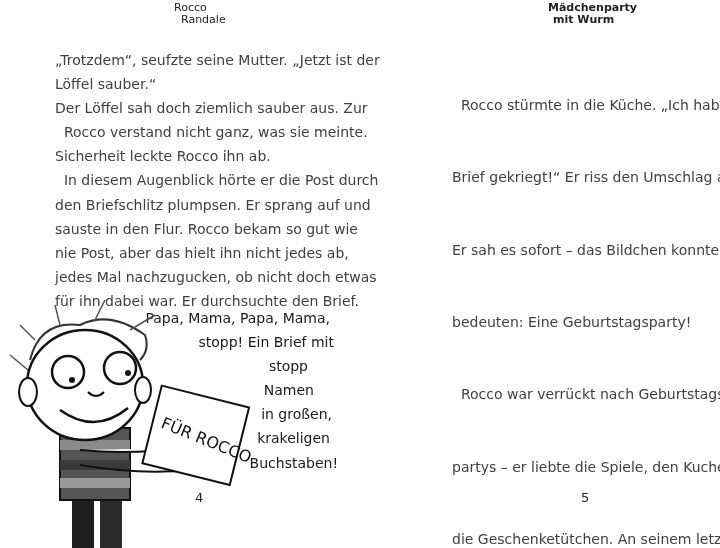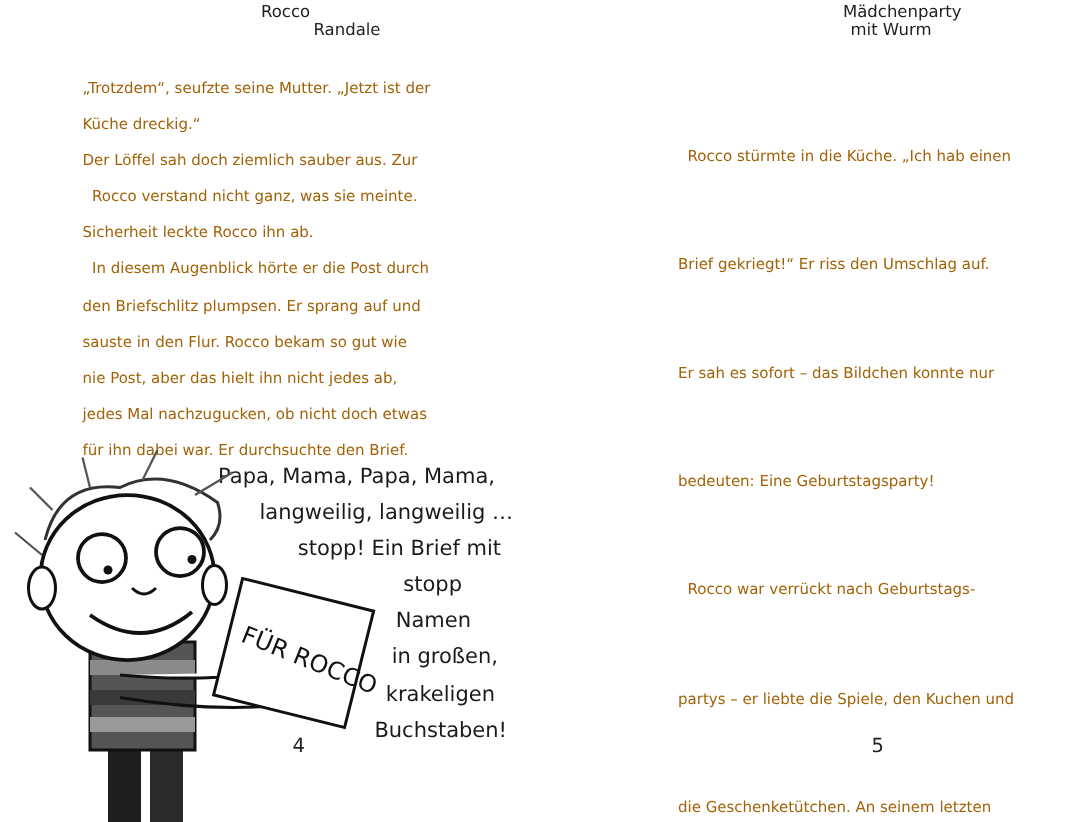--- a/index.html
+++ b/index.html
@@ -3,24 +3,24 @@
   <meta charset="utf-8">
   <style>
     html, body { margin: 0; padding: 0; background: #ffffff; }
     body { width: 720px; height: 548px; position: relative; overflow: hidden; font-family: "DejaVu Sans", sans-serif; color: #1a1a1a; }
     .page { position: absolute; top: 0; height: 516px; }
     .left { left: 0; width: 360px; }
     .right { left: 360px; width: 360px; }
     .header { position: absolute; top: 2px; font-family: "DejaVu Sans", sans-serif; font-size: 11px; line-height: 12px; color: #222; }
     .header div { white-space: nowrap; }
     .left .header { left: 174px; }
-    .left .header .l2 { padding-left: 7px; margin-left: 28px; }
-    .right .header { left: 202px; }
+    .left .header .l2 { padding-left: 7px; }
+    .right .header { left: 188px; font-weight: bold; }
     .right .header .l2 { padding-left: 5px; }
-    .text { position: absolute; font-size: 10px; line-height: 24.1px; white-space: nowrap; color: #a16207; }
+    .text { position: absolute; font-size: 14px; line-height: 24.1px; white-space: nowrap; color: #404040; }
     .left .text { left: 55px; top: 48px; }
     .right .text { left: 92px; top: 45px; }
     .line { height: 24.1px; }
     .pn { position: absolute; top: 490px; font-size: 13px; color: #222; }
     .left .pn { left: 195px; }
     .right .pn { left: 221px; }
     .illus { position: absolute; left: 0; top: 300px; width: 270px; height: 248px; }
     .flow { position: absolute; top: 270px; font-size: 14px; line-height: 24.1px; white-space: nowrap; }
     .flow .line { text-align: right; }
   </style>
@@ -28,35 +28,34 @@
 <body>
 
 <div class="page left">
   <div class="header">
     <div>Rocco</div>
     <div class="l2">Randale</div>
   </div>
 
   <div class="text">
     <div class="line">„Trotzdem“, seufzte seine Mutter. „Jetzt ist der</div>
-    <div class="line">Küche dreckig.“</div>
+    <div class="line">Löffel sauber.“</div>
     <div class="line">Der Löffel sah doch ziemlich sauber aus. Zur</div>
     <div class="line" style="white-space:pre">  Rocco verstand nicht ganz, was sie meinte.</div>
     <div class="line">Sicherheit leckte Rocco ihn ab.</div>
     <div class="line" style="white-space:pre">  In diesem Augenblick hörte er die Post durch</div>
     <div class="line">den Briefschlitz plumpsen. Er sprang auf und</div>
     <div class="line">sauste in den Flur. Rocco bekam so gut wie</div>
     <div class="line">nie Post, aber das hielt ihn nicht jedes ab,</div>
     <div class="line">jedes Mal nachzugucken, ob nicht doch etwas</div>
     <div class="line">für ihn dabei war. Er durchsuchte den Brief.</div>
   </div>
 
   <div class="flow" style="left:0; width:342px;margin-top:36px;">
     <div class="line" style="padding-right:12px">Papa, Mama, Papa, Mama,</div>
-    <div class="line" style="padding-right:0px">langweilig, langweilig …</div>
     <div class="line" style="padding-right:8px">stopp! Ein Brief mit</div>
     <div class="line" style="padding-right:34px">stopp</div>
     <div class="line" style="padding-right:28px">Namen</div>
     <div class="line" style="padding-right:10px">in großen,</div>
     <div class="line" style="padding-right:12px">krakeligen</div>
     <div class="line" style="padding-right:4px">Buchstaben!</div>
   </div>
 
   <svg class="illus" viewBox="0 0 270 248" xmlns="http://www.w3.org/2000/svg">
 

